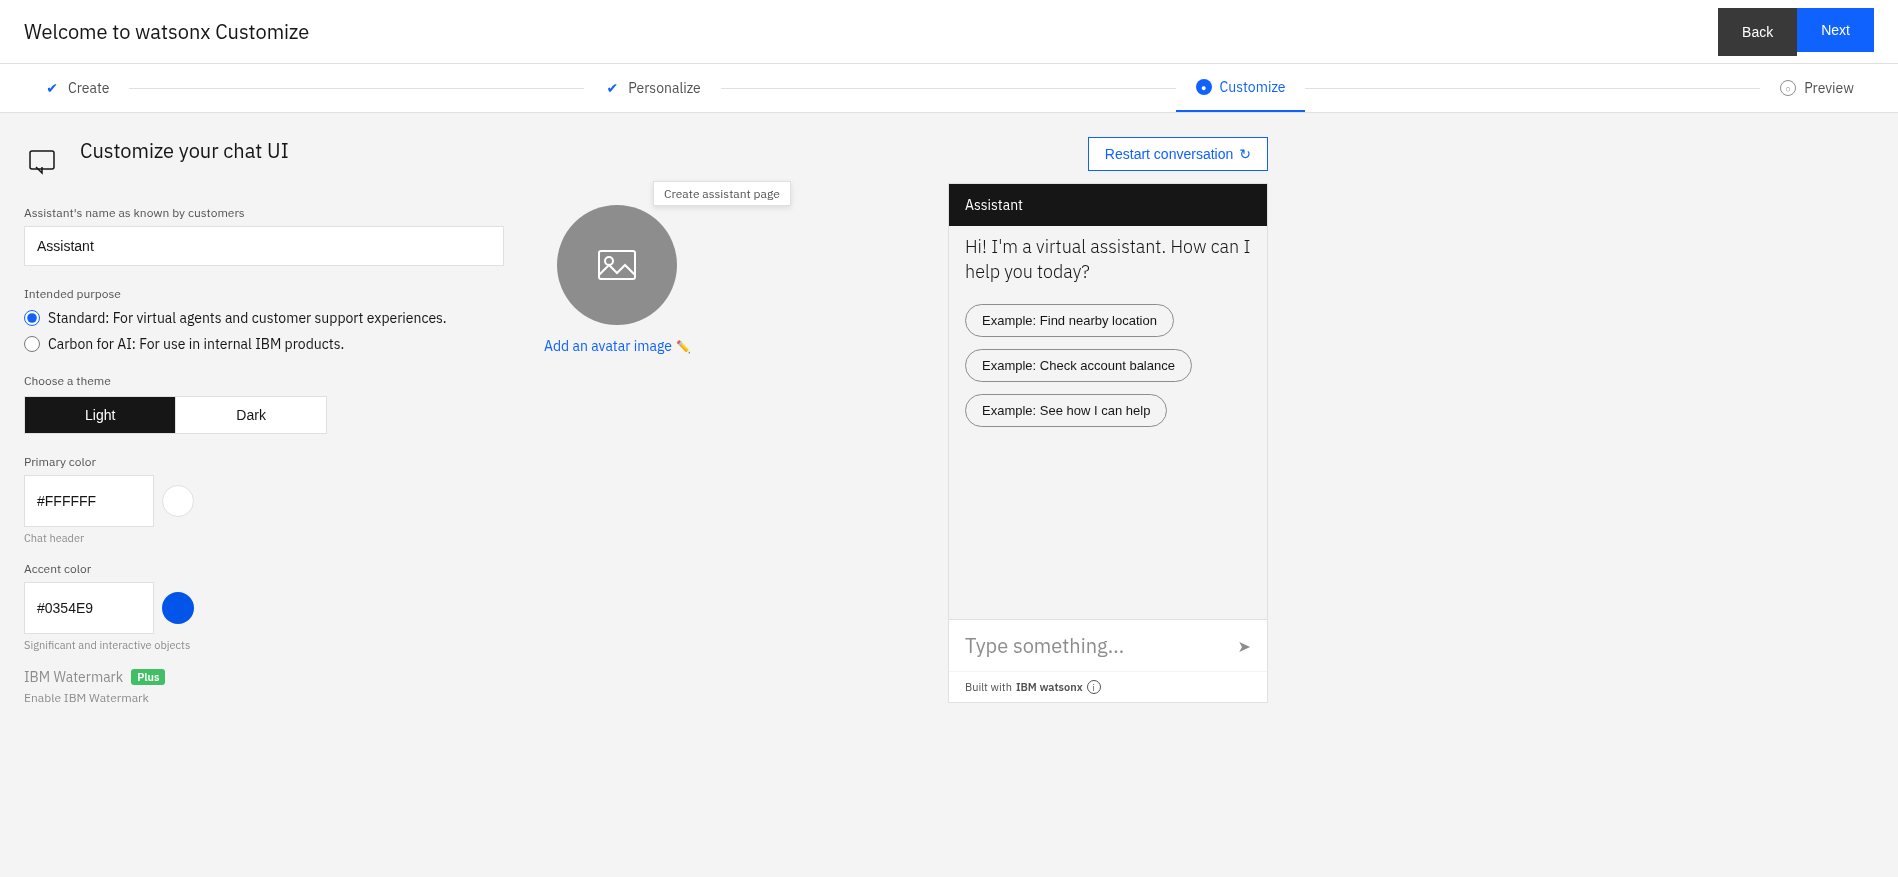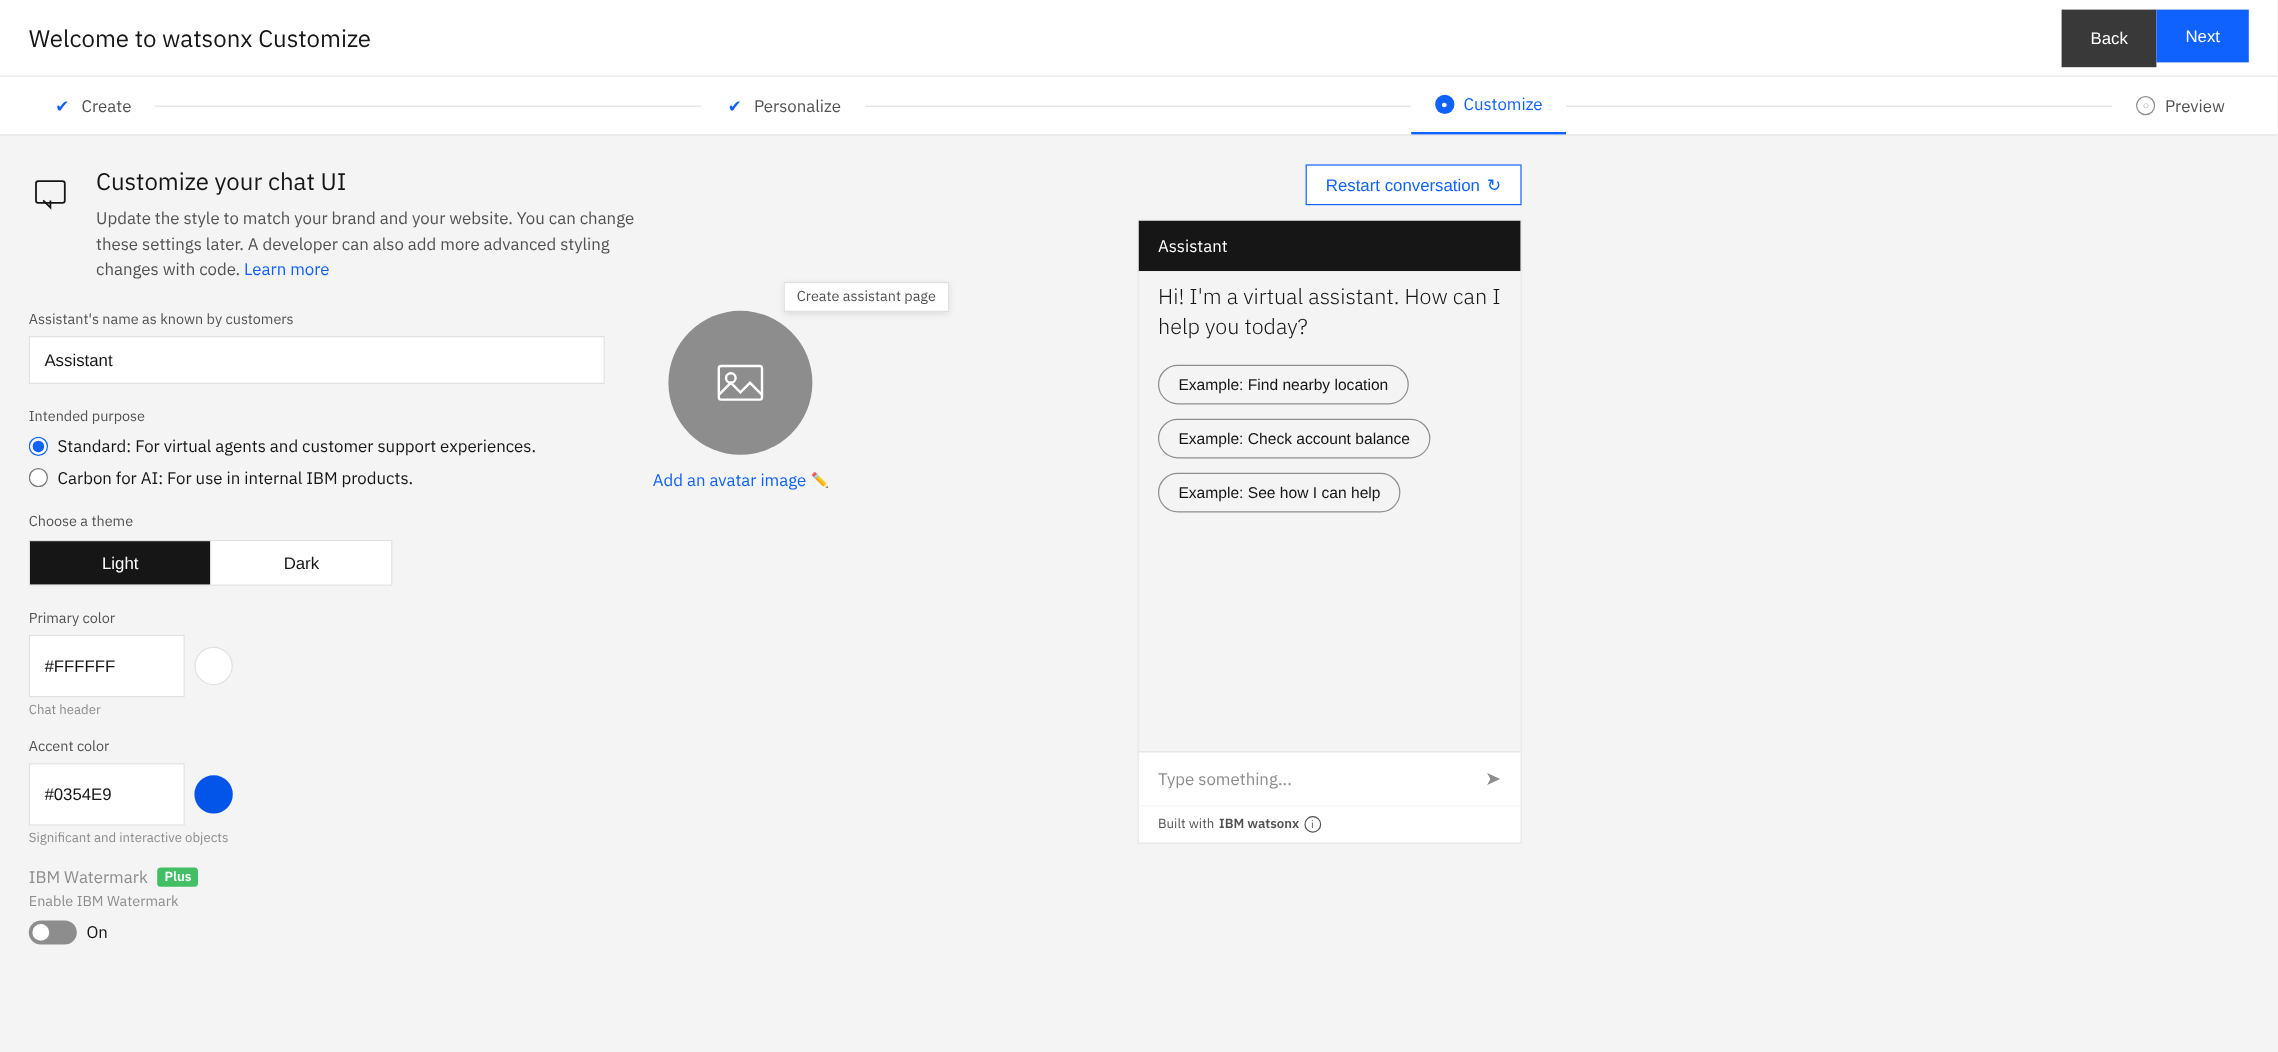--- a/index.html
+++ b/index.html
@@ -435,21 +435,21 @@
     .chat-footer {
       border-top: 1px solid #e0e0e0;
       padding: 12px 16px;
       display: flex;
       align-items: center;
       justify-content: space-between;
       background: #ffffff;
     }
     .chat-input-placeholder {
       color: #8d8d8d;
-      font-size: 14px;
+      font-size: 20px;
     }
     .send-icon {
       color: #8d8d8d;
       font-size: 16px;
     }
     .chat-powered {
       padding: 8px 16px;
       font-size: 11px;
       color: #525252;
       background: #ffffff;
@@ -519,24 +519,20 @@
     <div class="page-header">
       <div class="page-icon">
 
         <svg width="32" height="32" viewBox="0 0 32 32" fill="none" xmlns="http://www.w3.org/2000/svg">
           <rect x="2" y="6" width="24" height="18" rx="2" stroke="#161616" stroke-width="1.5" fill="none"></rect>
           <path d="M8 22 L14 28 L14 22" stroke="#161616" stroke-width="1.5" fill="none"></path>
         </svg>
       </div>
       <div class="page-title-block">
         <h1>Customize your chat UI</h1>
-        <p>
-          <span>Update the style to match your brand and your website. You can change these settings later. A developer can also add more advanced styling changes with code.</span>
-          <a href="#">Learn more</a>
-        </p>
       </div>
     </div>
 
     <div class="form-section">
       <div class="form-left">
 
         <div class="form-group">
           <label class="form-label">Assistant's name as known by customers</label>
           <input class="form-input" type="text" value="Assistant" style="">
         </div>
@@ -582,24 +578,20 @@
             <div class="color-sublabel">Significant and interactive objects</div>
           </div>
         </div>
 
         <div class="watermark-section">
           <div class="watermark-header">
             <span class="watermark-title">IBM Watermark</span>
             <span class="plus-badge">Plus</span>
           </div>
           <div class="watermark-sublabel">Enable IBM Watermark</div>
-          <div class="toggle-row">
-            <div class="toggle"></div>
-            <span class="toggle-label-text">On</span>
-          </div>
         </div>
 
       </div>
 
       <div class="avatar-section">
         <div class="create-assistant-tooltip">Create assistant page</div>
         <div class="avatar-circle">
 
           <svg width="48" height="48" viewBox="0 0 48 48" fill="none" xmlns="http://www.w3.org/2000/svg">
             <rect x="6" y="10" width="36" height="28" rx="2" stroke="white" stroke-width="2" fill="none"></rect>

